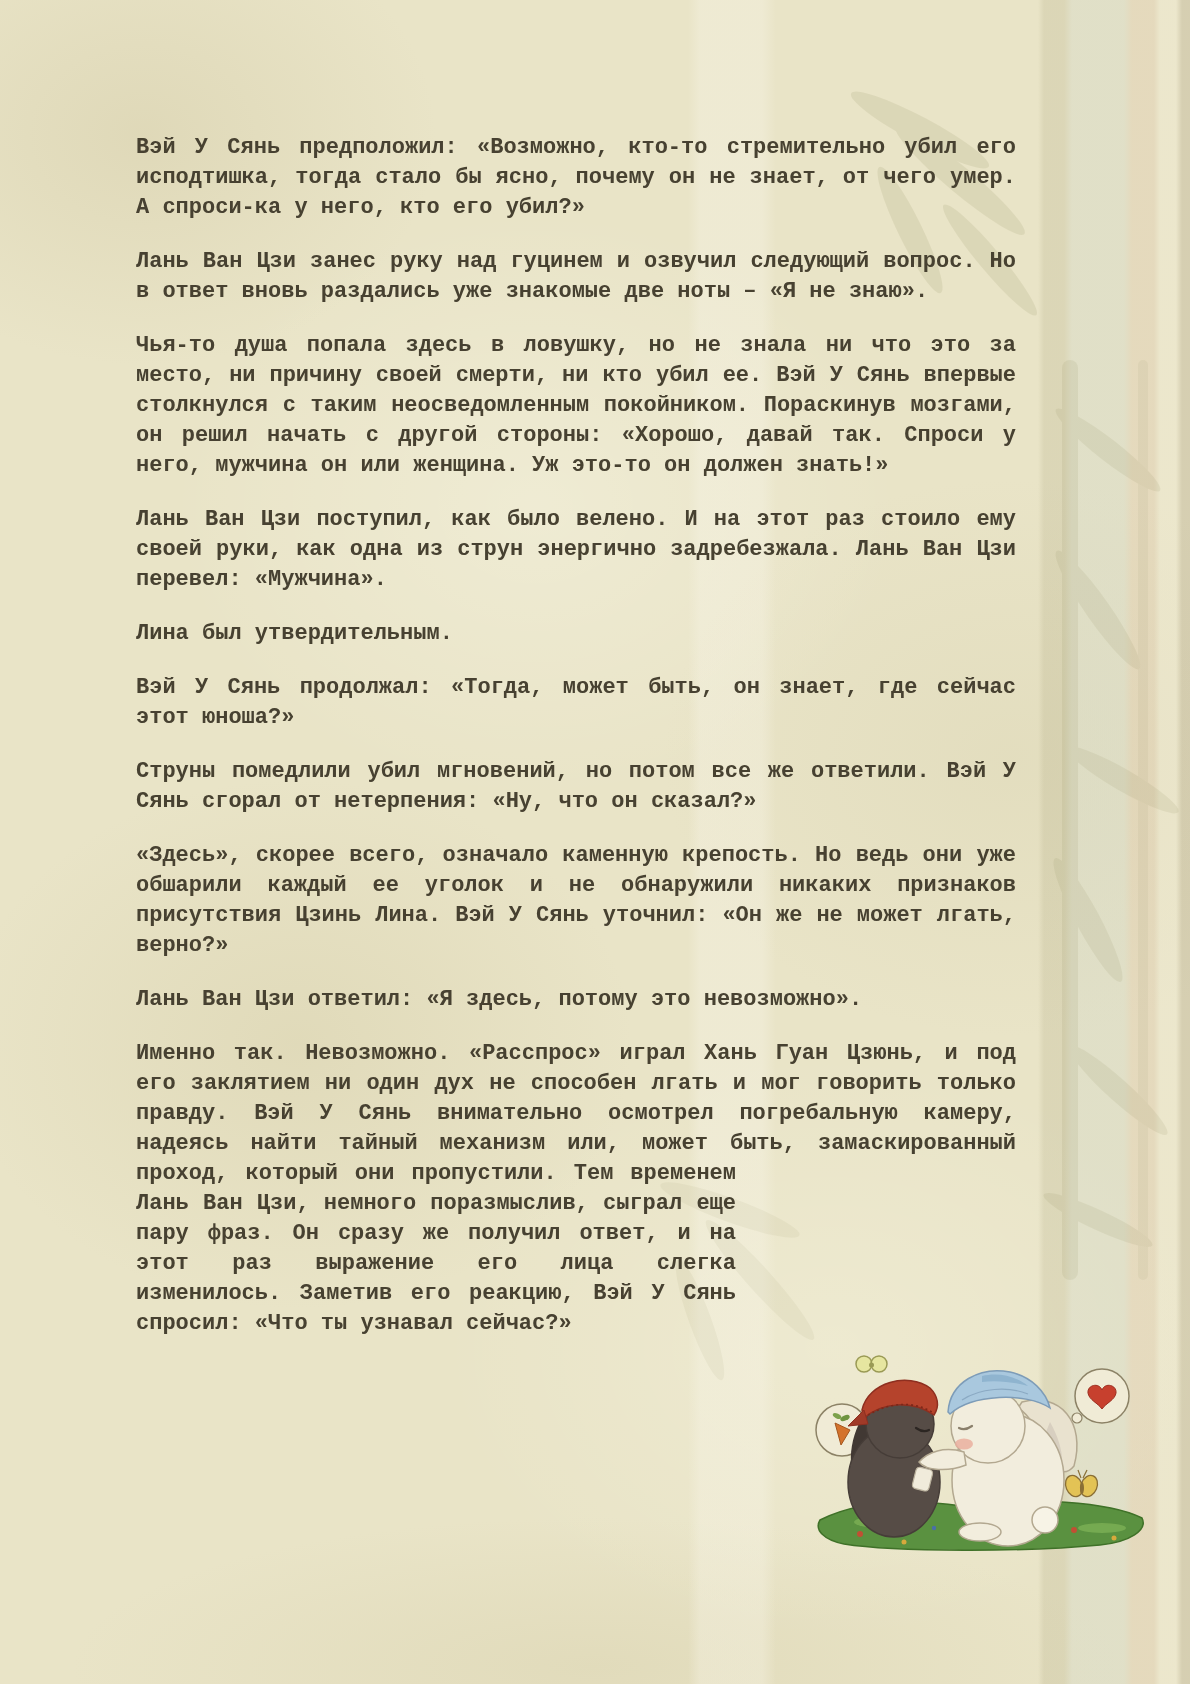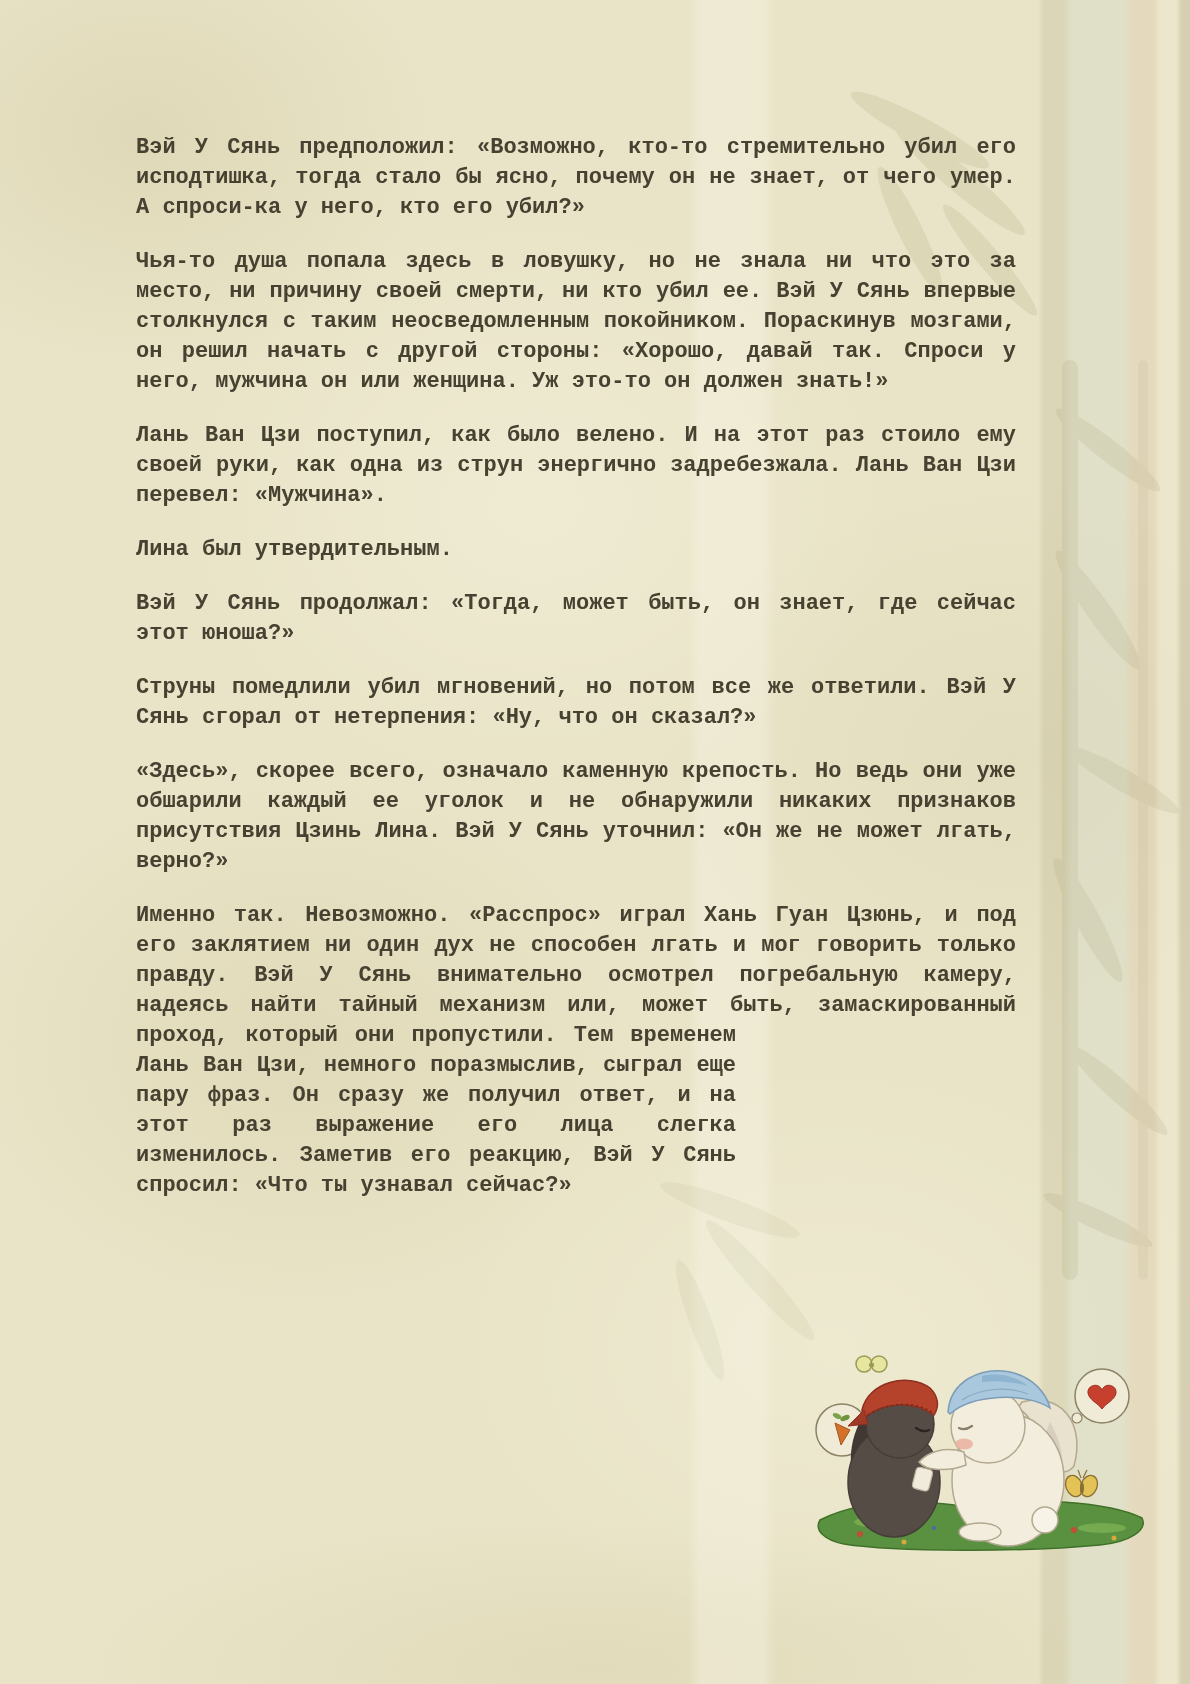--- a/index.html
+++ b/index.html
@@ -87,26 +87,28 @@
   <svg class="bamboo b3" width="260" height="260" viewBox="0 0 260 260">
     <g fill="#8f8c5e">
       <ellipse cx="120" cy="80" rx="74" ry="12" transform="rotate(20 120 80)"></ellipse>
       <ellipse cx="150" cy="150" rx="80" ry="12" transform="rotate(48 150 150)"></ellipse>
       <ellipse cx="90" cy="190" rx="64" ry="11" transform="rotate(70 90 190)"></ellipse>
     </g>
   </svg>
 
   <div class="text-column">
     <p>Вэй У Сянь предположил: «Возможно, кто-то стремительно убил его исподтишка, тогда стало бы ясно, почему он не знает, от чего умер. А спроси-ка у него, кто его убил?»</p>
+    <p>Лань Ван Цзи занес руку над гуцинем и озвучил следующий вопрос. Но в ответ вновь раздались уже знакомые две ноты – «Я не знаю».</p>
     <p>Чья-то душа попала здесь в ловушку, но не знала ни что это за место, ни причину своей смерти, ни кто убил ее. Вэй У Сянь впервые столкнулся с таким неосведомленным покойником. Пораскинув мозгами, он решил начать с другой стороны: «Хорошо, давай так. Спроси у него, мужчина он или женщина. Уж это-то он должен знать!»</p>
     <p>Лань Ван Цзи поступил, как было велено. И на этот раз стоило ему своей руки, как одна из струн энергично задребезжала. Лань Ван Цзи перевел: «Мужчина».</p>
     <p>Лина был утвердительным.</p>
     <p>Вэй У Сянь продолжал: «Тогда, может быть, он знает, где сейчас этот юноша?»</p>
     <p>Струны помедлили убил мгновений, но потом все же ответили. Вэй У Сянь сгорал от нетерпения: «Ну, что он сказал?»</p>
     <p>«Здесь», скорее всего, означало каменную крепость. Но ведь они уже обшарили каждый ее уголок и не обнаружили никаких признаков присутствия Цзинь Лина. Вэй У Сянь уточнил: «Он же не может лгать, верно?»</p>
+    <p>Лань Ван Цзи ответил: «Я здесь, потому это невозможно».</p>
     <div class="p13-wrap">
       <div class="illu-spacer"></div>
       <p>Именно так. Невозможно. «Расспрос» играл Хань Гуан Цзюнь, и под его заклятием ни один дух не способен лгать и мог говорить только правду. Вэй У Сянь внимательно осмотрел погребальную камеру, надеясь найти тайный механизм или, может быть, замаскированный проход, который они пропустили. Тем временем Лань Ван Цзи, немного поразмыслив, сыграл еще пару фраз. Он сразу же получил ответ, и на этот раз выражение его лица слегка изменилось. Заметив его реакцию, Вэй У Сянь спросил: «Что ты узнавал сейчас?»</p>
     </div>
   </div>
 
   <svg class="illustration" width="340" height="200" viewBox="0 0 340 200">
 
     <path fill="#5a9140" stroke="#3f7128" stroke-width="1.5" d="M8,168 C44,150 92,146 150,154 C218,144 298,150 330,166 C336,178 318,190 288,193 C216,200 82,200 32,192 C12,188 2,178 8,168 Z"></path>
     <g fill="#7cb055" opacity="0.8">

